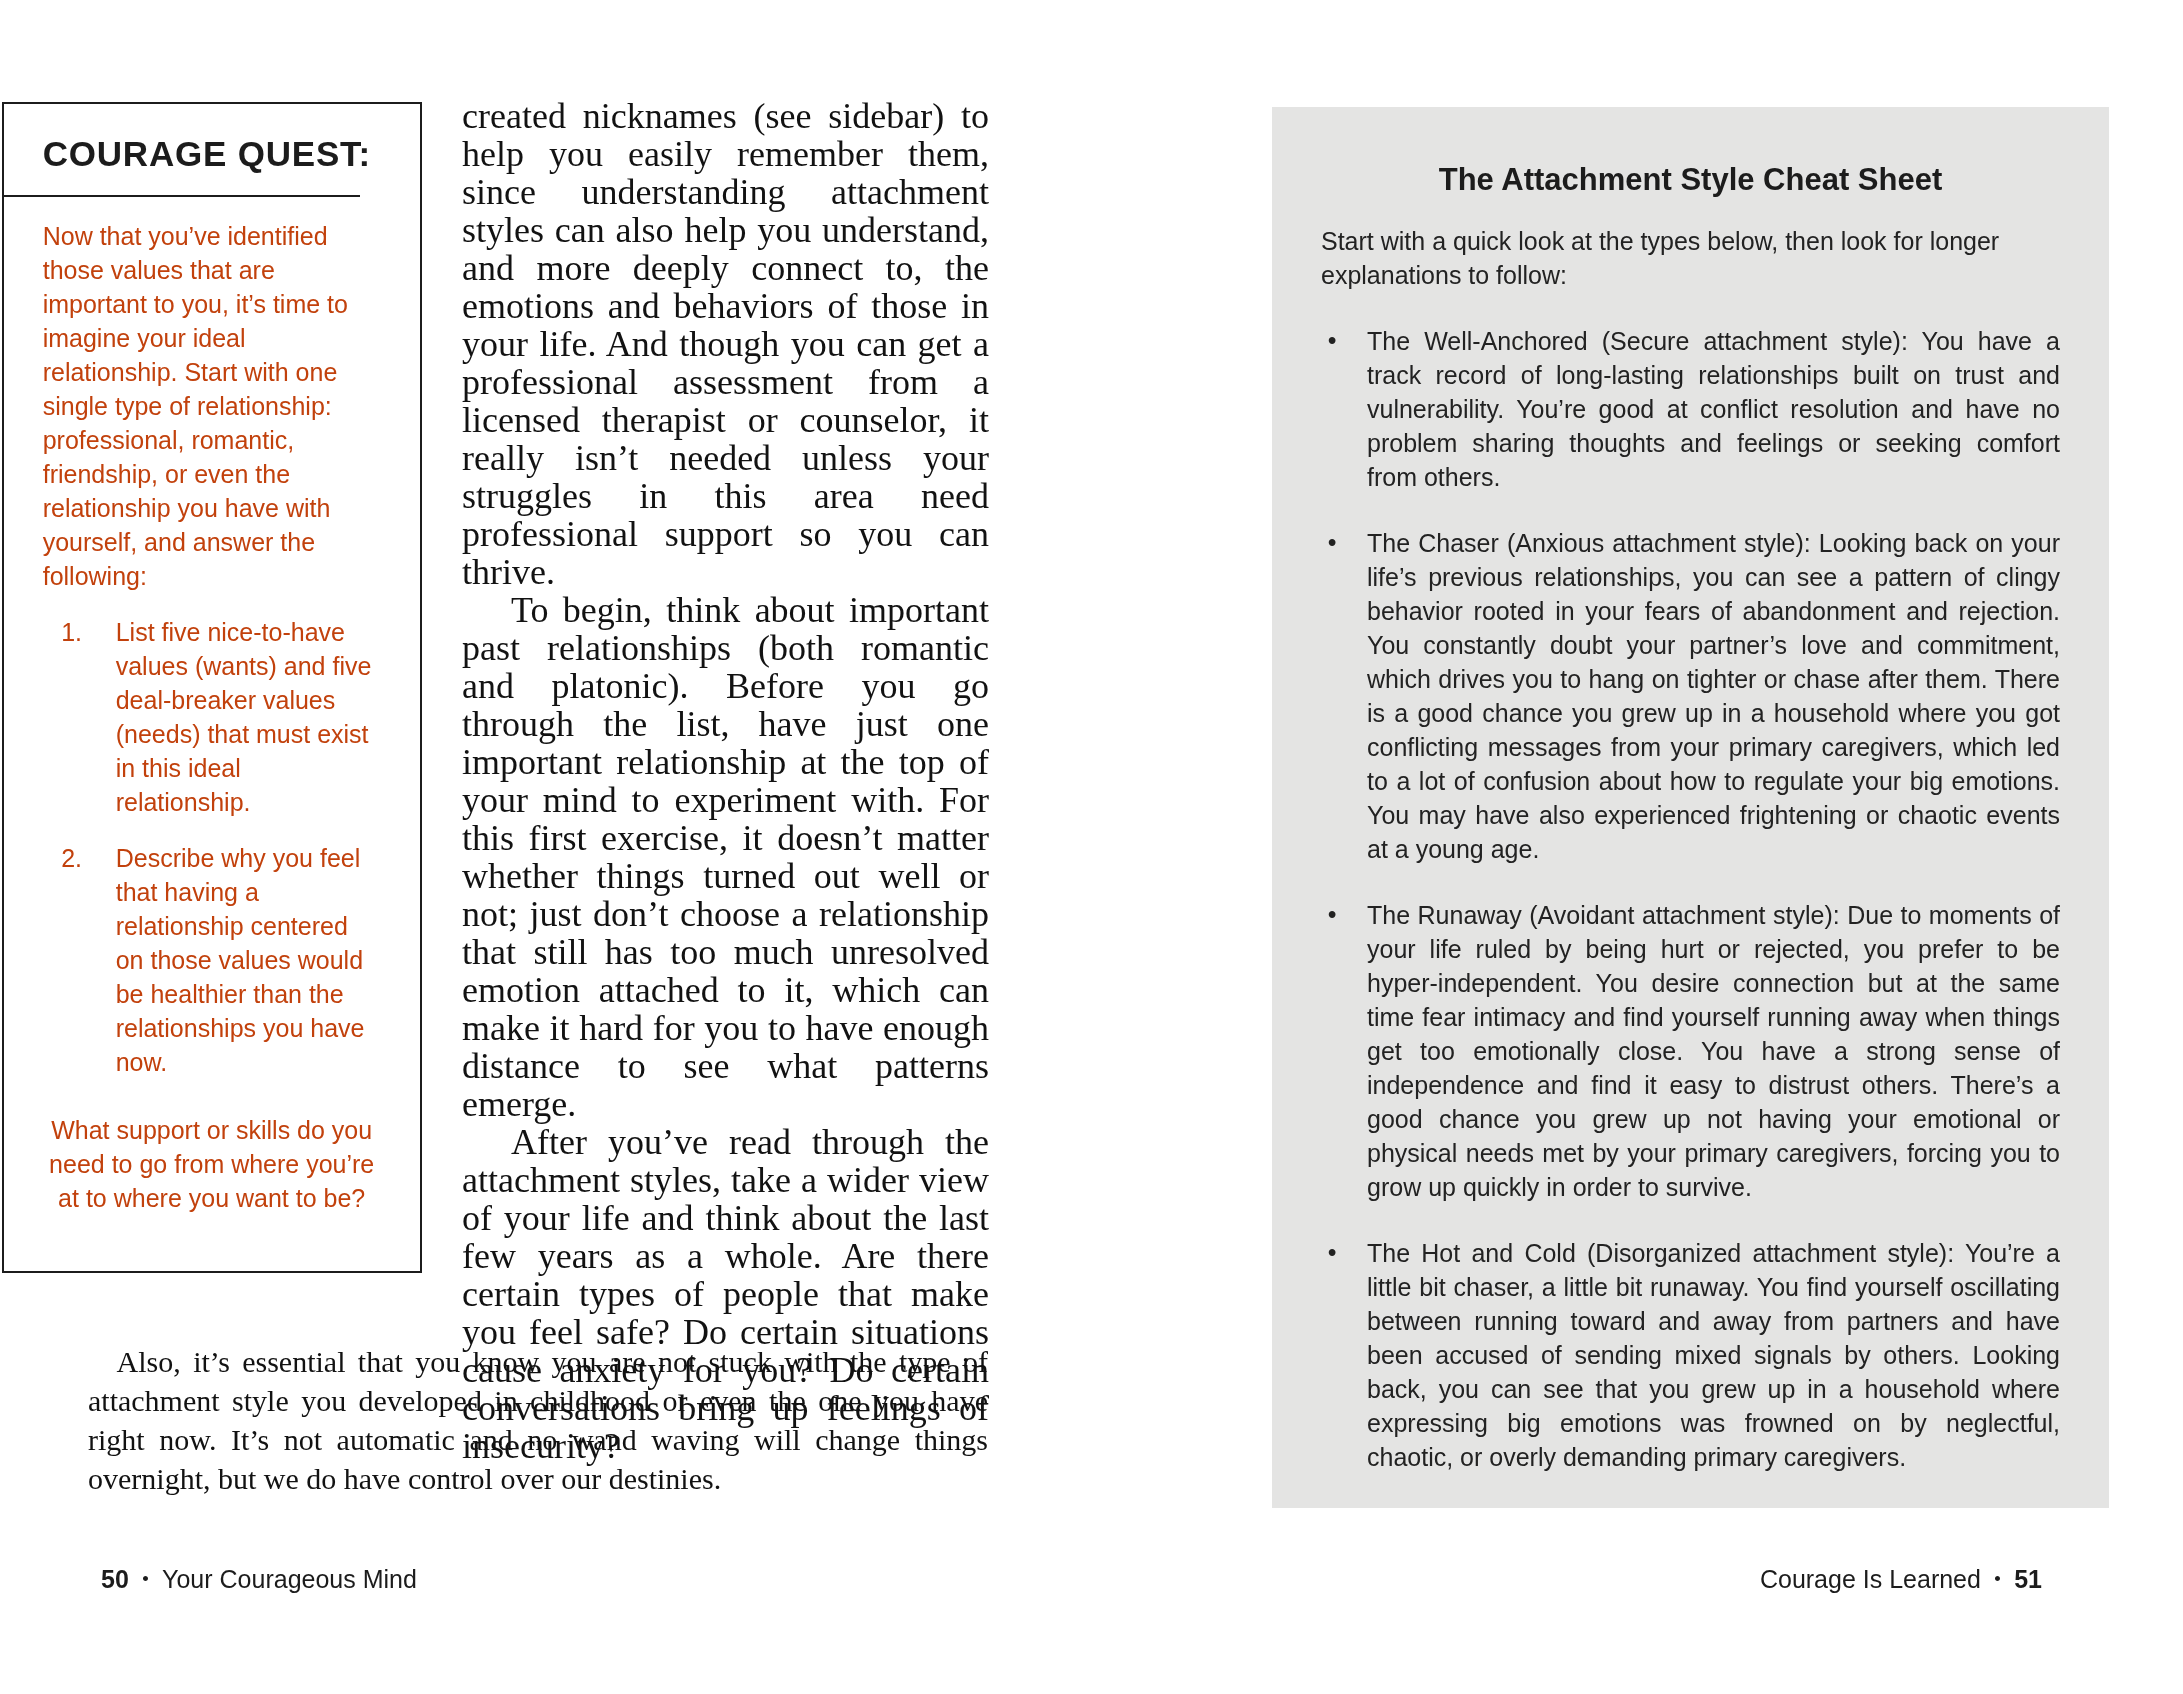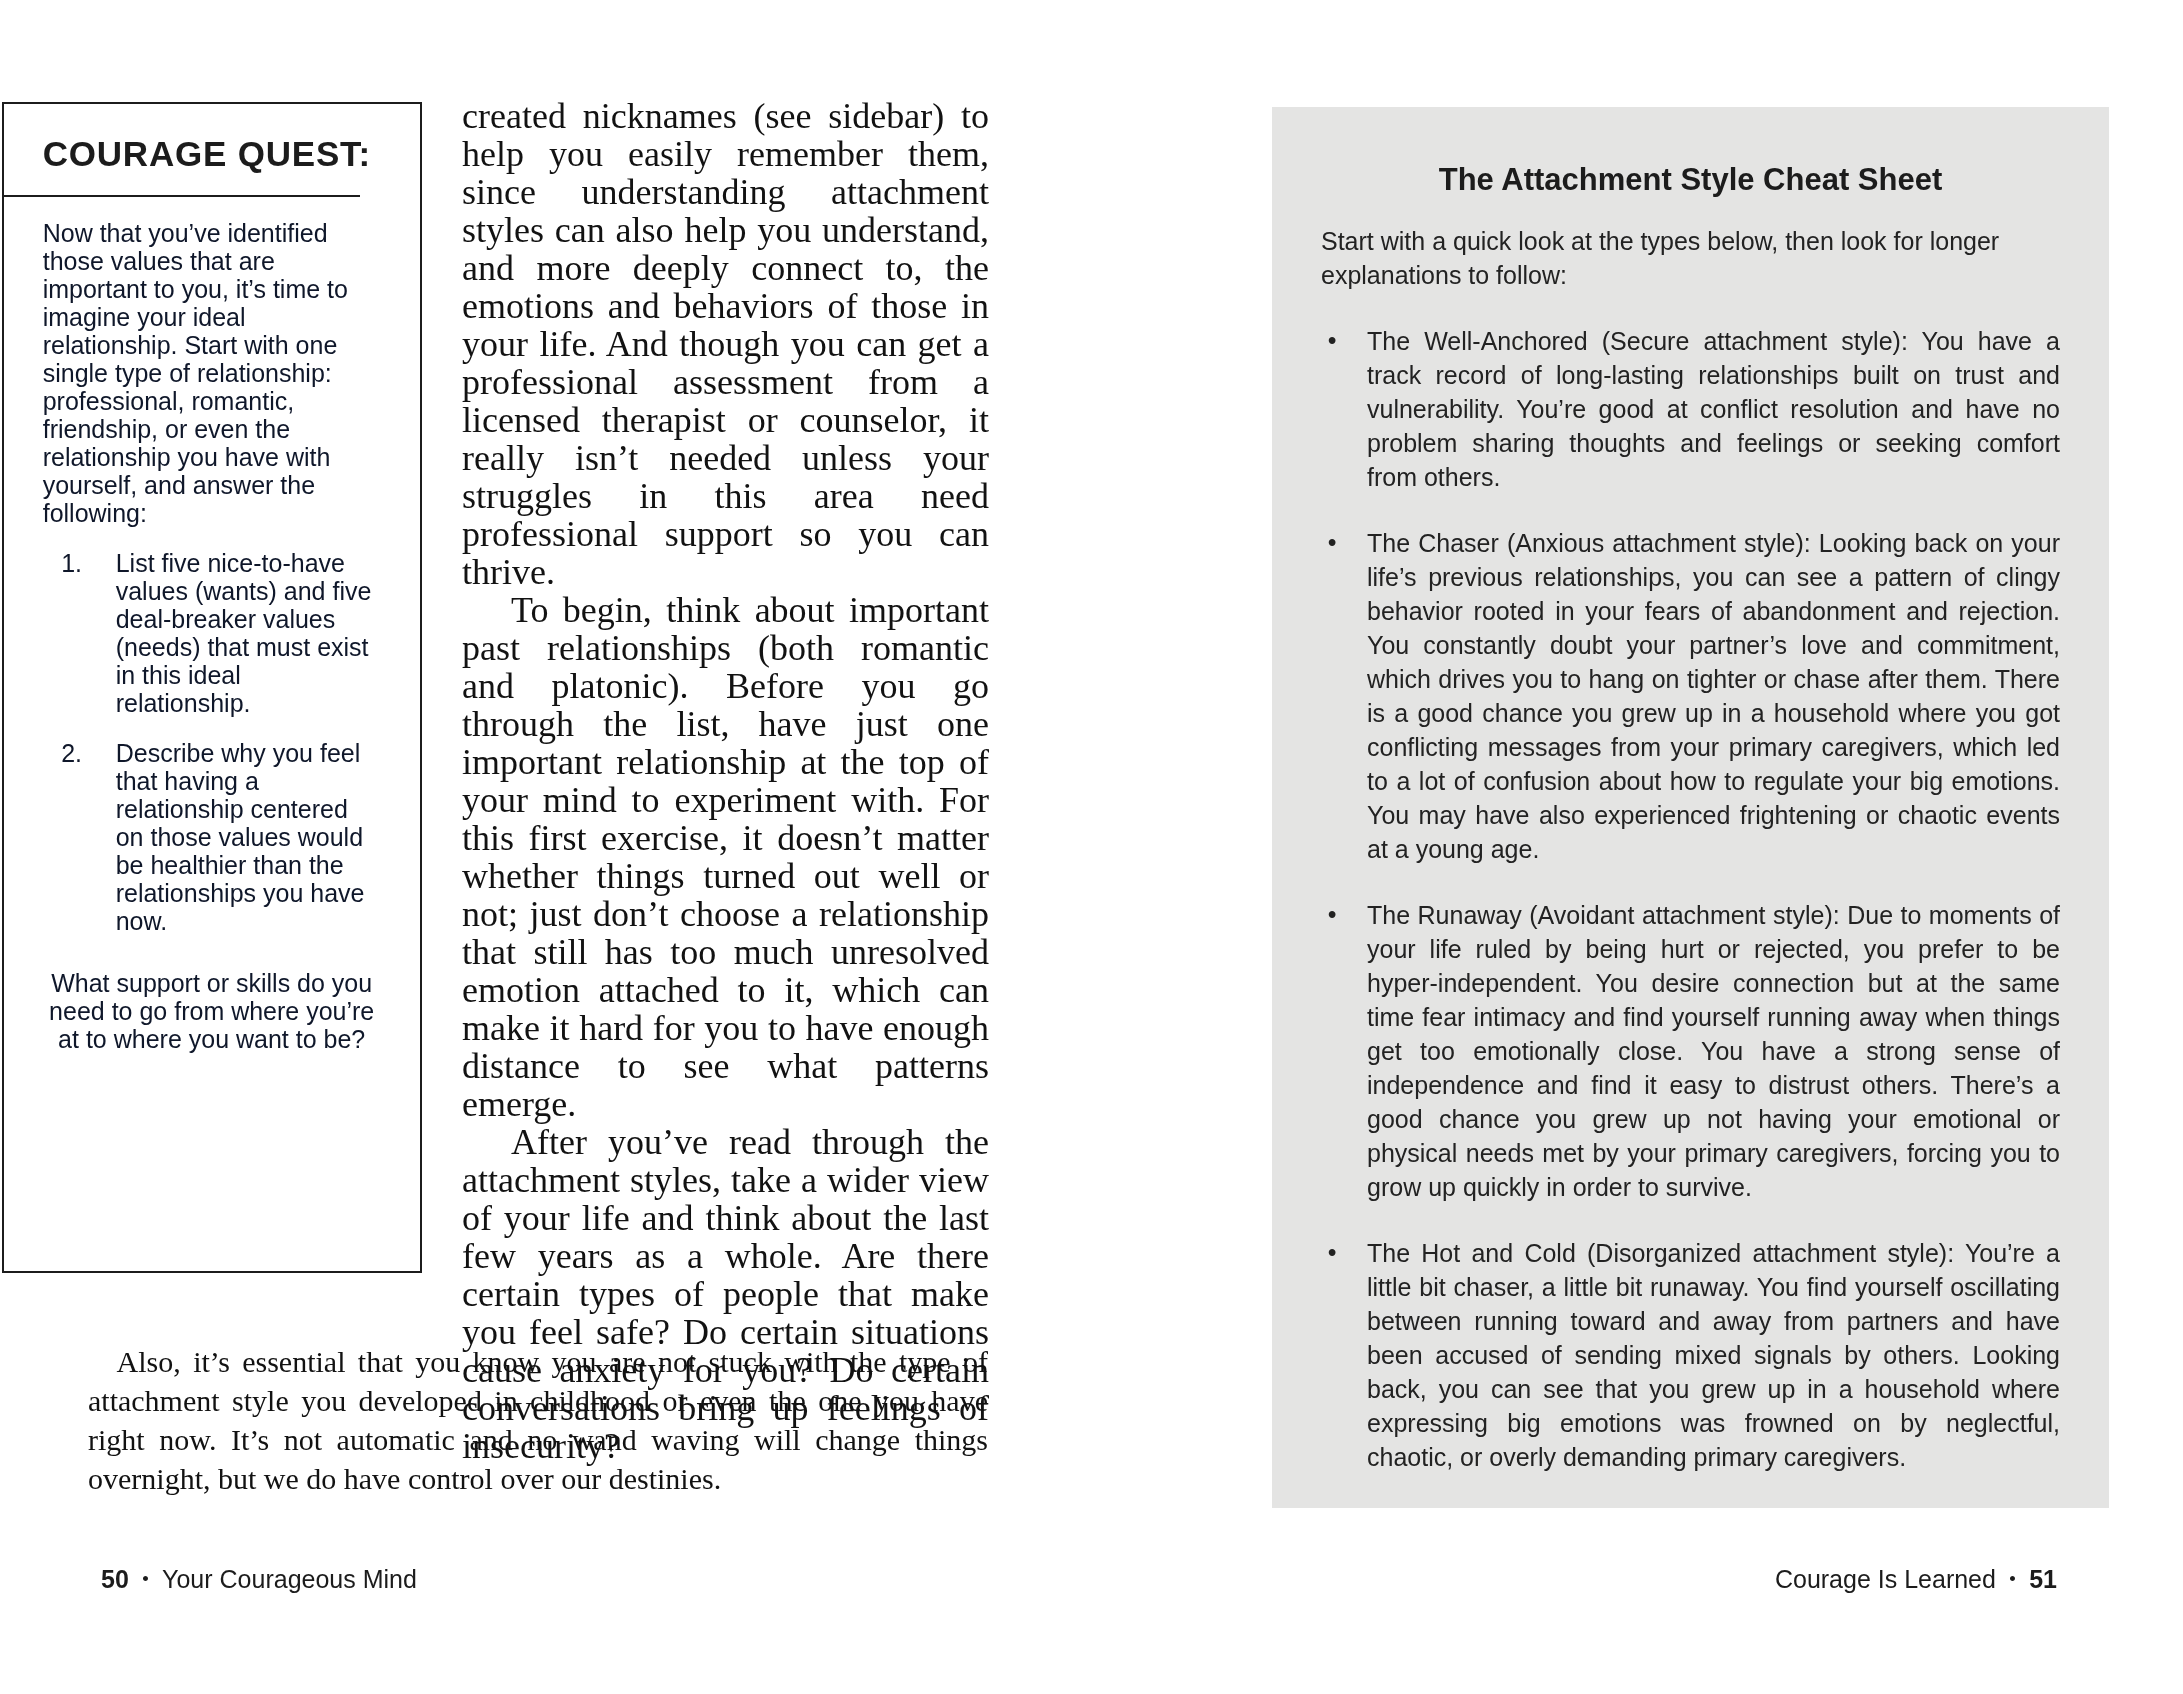--- a/index.html
+++ b/index.html
@@ -38,22 +38,22 @@
     letter-spacing: 0.8px;
   }
   .quest-rule {
     border: none;
     border-top: 2.5px solid #1c1c1c;
     margin: 20px 0 22px -41px;
     width: calc(100% + 20px);
   }
   .quest-body {
     font-size: 25px;
-    line-height: 28px;
-    color: #0f172a;
+    line-height: 34px;
+    color: #c2410c;
   }
   .quest-intro { margin: 0; }
   .quest-list {
     list-style: none;
     margin: 22px 0 0 0;
     padding: 0;
   }
   .quest-list li {
     position: relative;
     padding-left: 73px;
@@ -143,21 +143,21 @@
 
   
   .footer {
     position: absolute;
     top: 1565px;
     font-size: 25px;
     color: #1c1c1c;
     white-space: nowrap;
   }
   .footer-left { left: 101px; }
-  .footer-right { right: 126px; text-align: right; }
+  .footer-right { right: 141px; text-align: right; }
   .footer .pagenum { font-weight: 700; }
   .footer .sep {
     font-size: 18.5px;
     vertical-align: 3.4px;
     margin: 0 13.4px;
   }
 </style>
 </head>
 <body>
 

